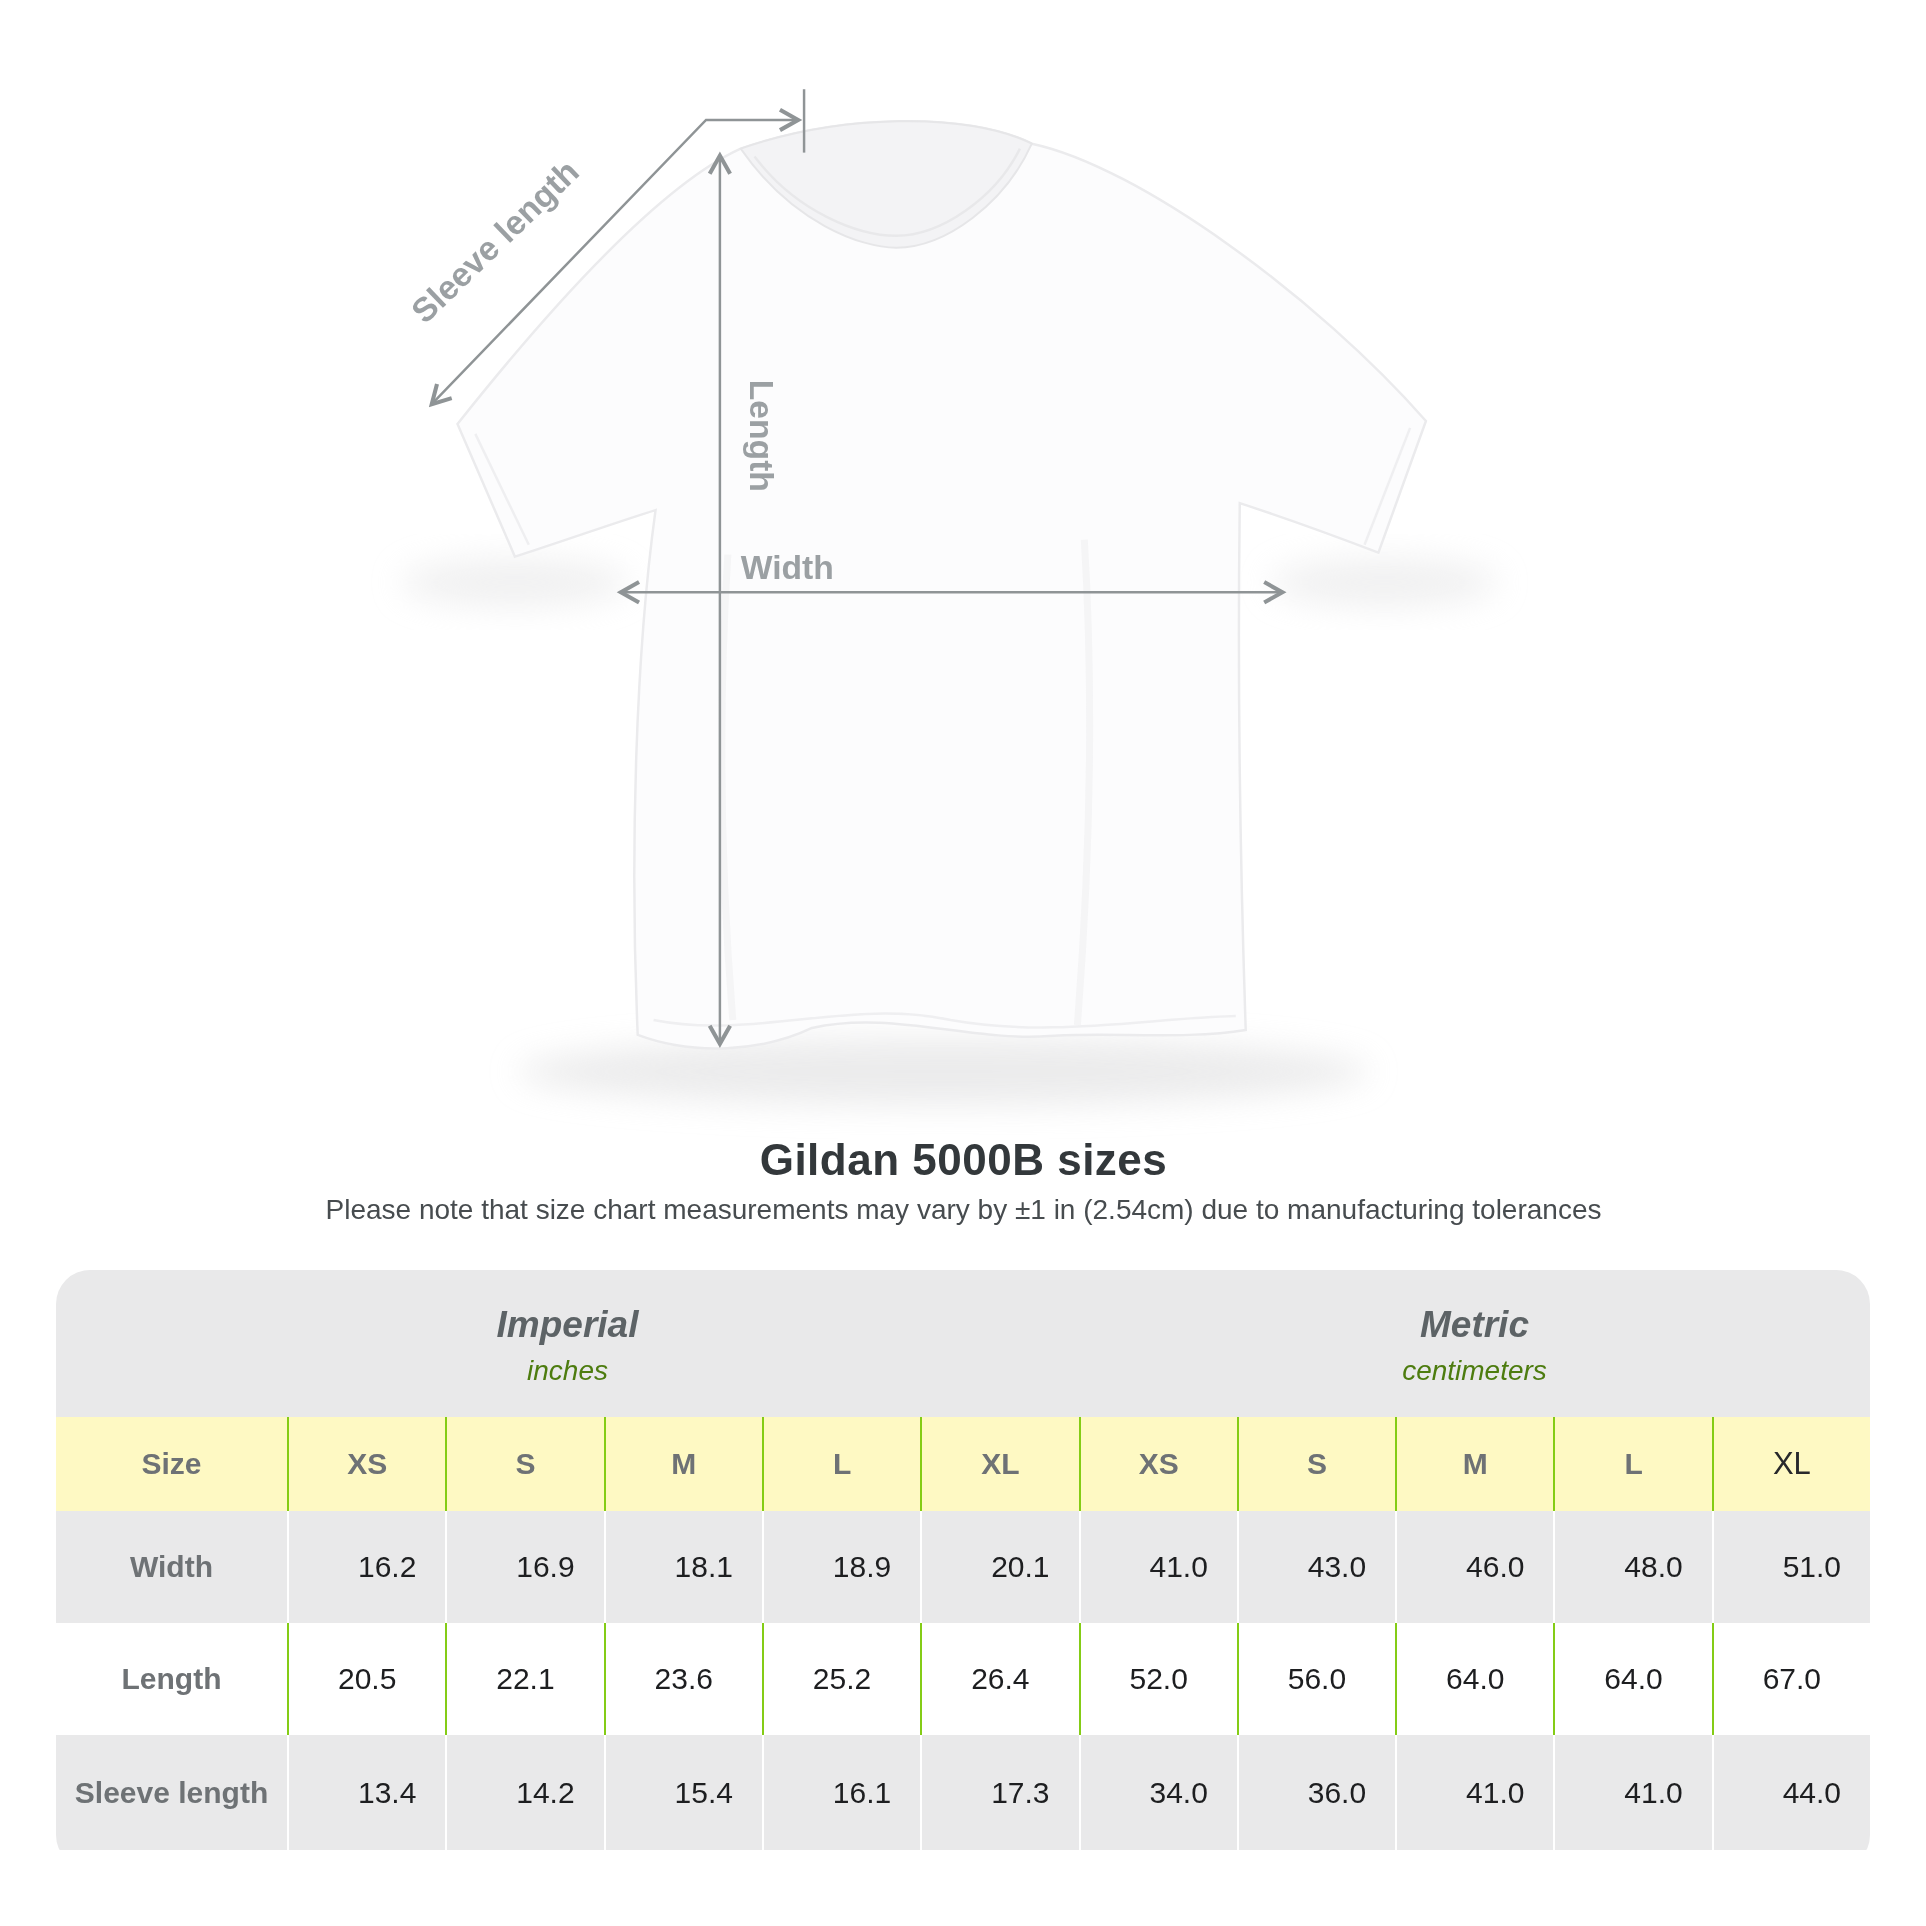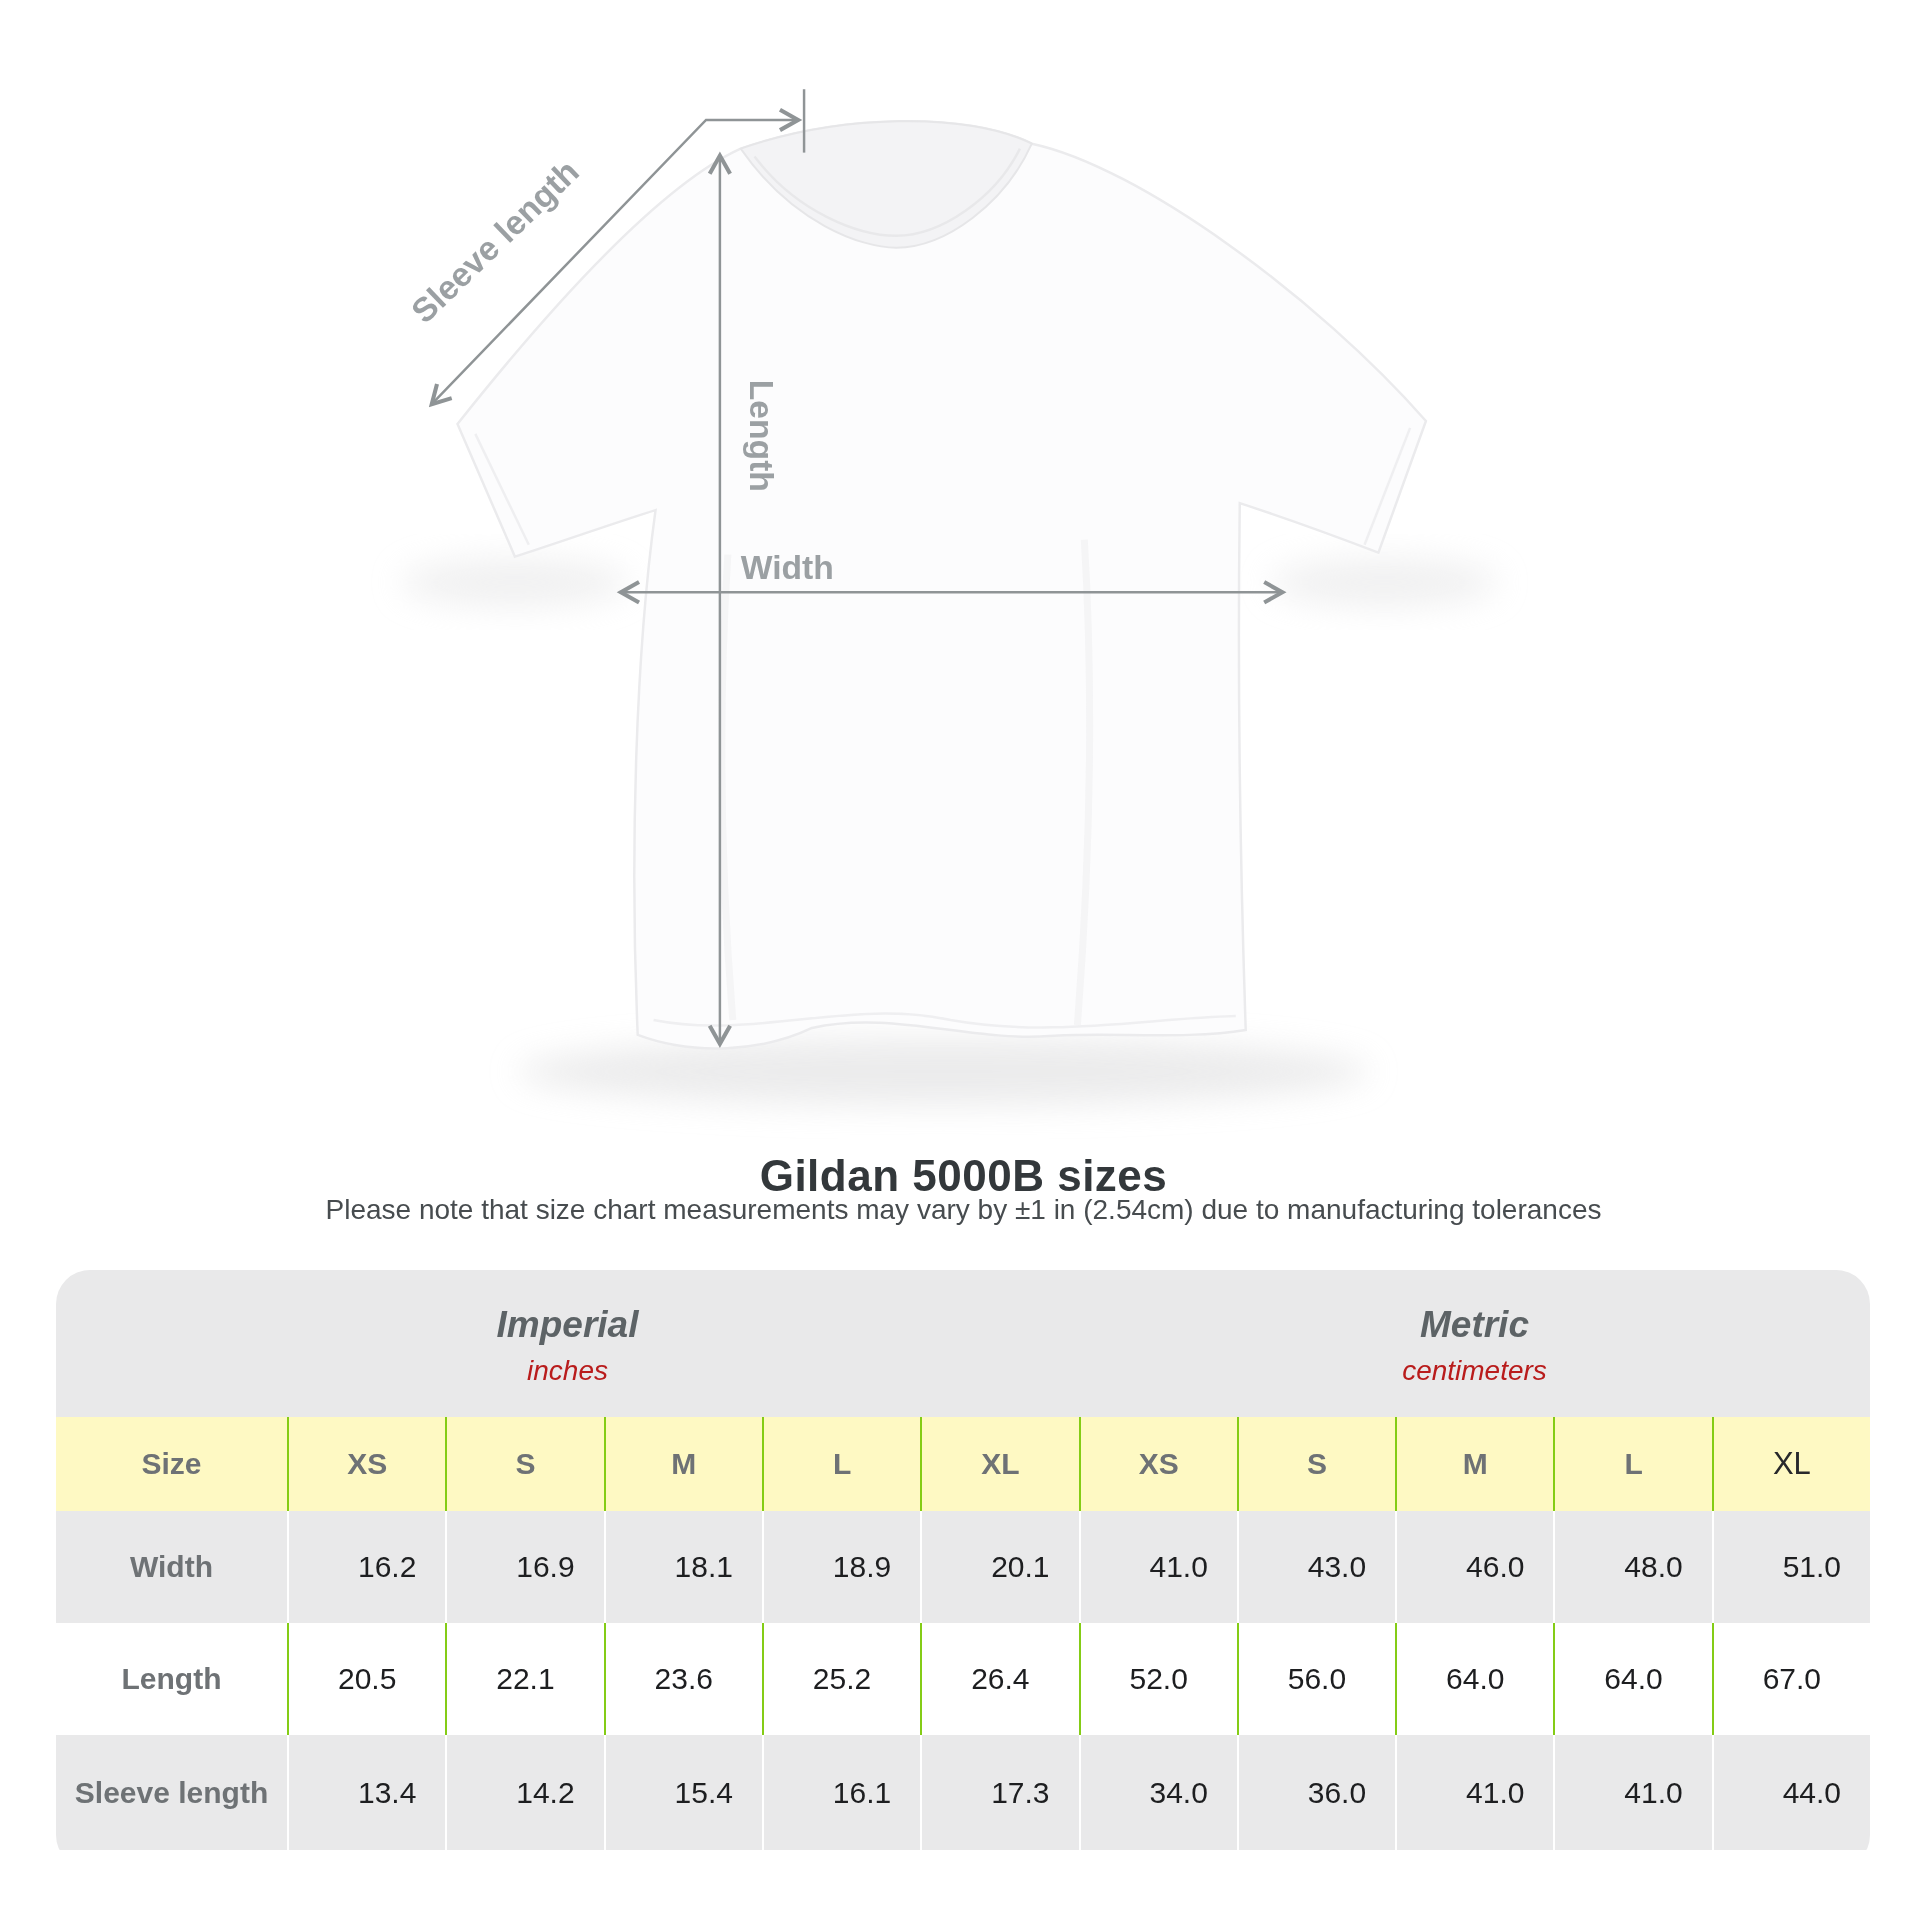--- a/index.html
+++ b/index.html
@@ -4,31 +4,31 @@
 <style>
   html,body{margin:0;padding:0;background:#ffffff;}
   body{width:1927px;height:1927px;font-family:"Liberation Sans",sans-serif;position:relative;overflow:hidden;}
   .stage{position:absolute;inset:0;background:#ffffff;}
 
   
   .diagram{position:absolute;left:0;top:0;width:1927px;height:1139px;}
 
   
   .page-title{position:absolute;top:1135px;left:0;width:100%;text-align:center;
-    font-size:44px;font-weight:bold;color:#33383b;letter-spacing:0.5px;margin-top:16px;}
+    font-size:44px;font-weight:bold;color:#33383b;letter-spacing:0.5px;}
   .subtitle{position:absolute;top:1194px;left:0;width:100%;text-align:center;
     font-size:28px;color:#474c4f;}
 
   
   .size-table{position:absolute;left:56px;top:1270px;width:1814px;height:599px;
     border-radius:34px;overflow:hidden;}
   .band{display:grid;grid-template-columns:1023px 1fr;height:147px;background:#e9e9ea;}
   .band .group{display:flex;flex-direction:column;align-items:center;justify-content:center;gap:9px;padding-top:4px;}
   .group-title{font-size:37px;font-weight:bold;font-style:italic;color:#5d6366;}
-  .group-sub{font-size:28px;font-style:italic;color:#b91c1c;}
+  .group-sub{font-size:28px;font-style:italic;color:#4d7c0f;}
 
   .trow{display:grid;grid-template-columns:231px repeat(10,1fr);}
   .trow.r-size{height:94px;background:#fef9c3;}
   .trow.r-width{height:112px;}
   .trow.r-length{height:112px;background:#ffffff;}
   .trow.r-sleeve{height:115px;}
   .trow.gray{background:#e9e9ea;}
 
   .cell{display:flex;align-items:center;justify-content:center;font-size:30px;color:#1d1e20;}
   .trow .cell + .cell{border-left:2px solid #84cc16;}

